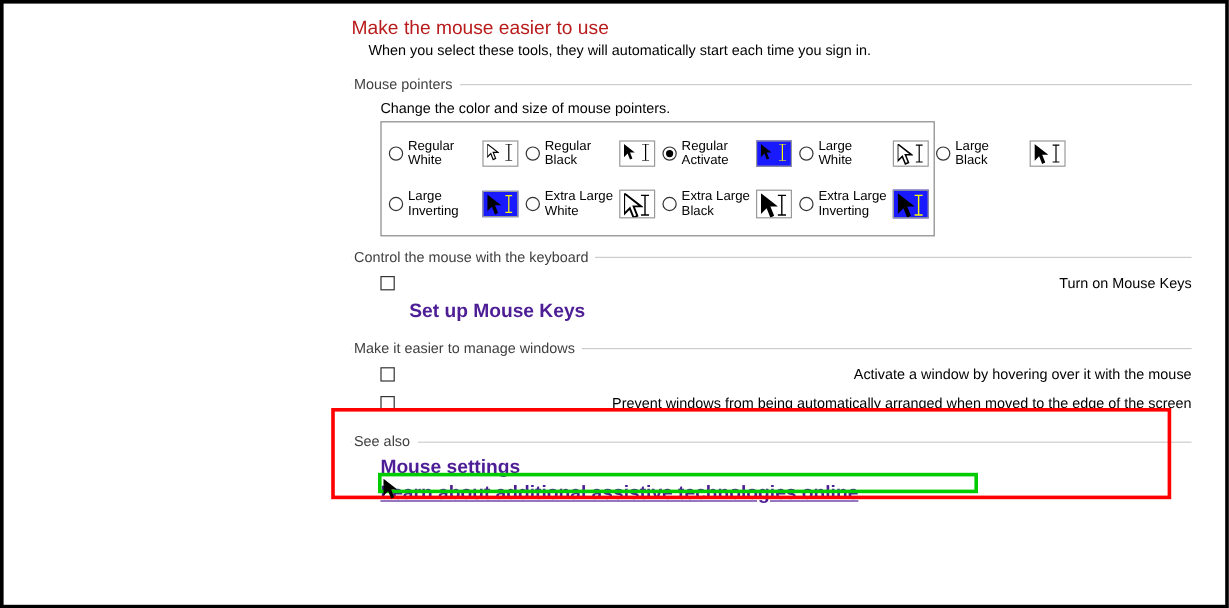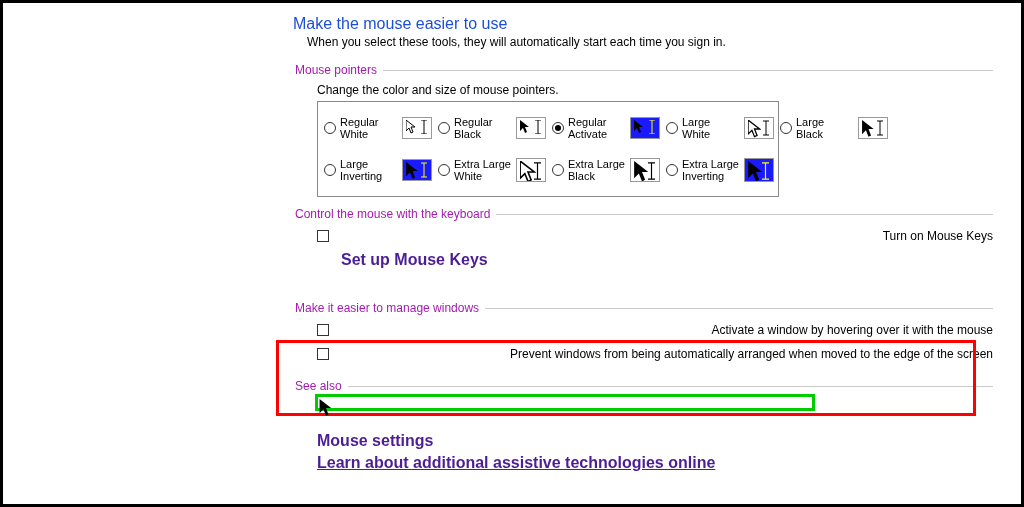--- a/index.html
+++ b/index.html
@@ -16,39 +16,39 @@
     width: 1024px;
     height: 507px;
     padding: 12px 18px 12px 18px;
     position: relative;
   }
   .content {
     margin-left: 272px;
     width: 700px;
   }
   h1.page-title {
-    color: #1d4ed8;
+    color: #b91c1c;
     font-weight: 400;
     font-size: 16px;
     margin: 0 0 2px 0;
   }
   .subtitle {
     font-size: 12px;
     margin: 0 0 14px 14px;
   }
   fieldset.section {
     border: none;
     border-top: 1px solid #ccc;
     margin: 0 0 10px 0;
     padding: 4px 0 0 0;
   }
   fieldset.section > legend {
     font-size: 12px;
     padding-right: 6px;
-    color: #a21caf;
+    color: #404040;
   }
   .indent { margin-left: 24px; }
   .desc { font-size: 12px; margin: 2px 0 4px 0; }
 
   
   .pointer-grid {
     border: 1px solid #888;
     padding: 6px 6px;
     display: grid;
     grid-template-columns: repeat(5, 1fr);
@@ -287,37 +287,37 @@
         <div class="check-row">
           <span class="checkbox"></span>
           <span>Turn on Mouse Keys</span>
         </div>
         <div class="indent" style="margin-top:8px;">
           <span class="link nou">Set up Mouse Keys</span>
         </div>
       </div>
     </fieldset>
 
-    <fieldset class="section" style="margin-top:32px;">
+    <fieldset class="section" style="margin-top:14px;">
       <legend>Make it easier to manage windows</legend>
       <div class="indent">
         <div class="check-row">
           <span class="checkbox"></span>
           <span>Activate a window by hovering over it with the mouse</span>
         </div>
         <div class="check-row" style="margin-top:10px;">
           <span class="checkbox"></span>
           <span>Prevent windows from being automatically arranged when moved to the edge of the screen</span>
         </div>
       </div>
     </fieldset>
 
     <fieldset class="section" style="margin-top:14px;">
       <legend>See also</legend>
-      <div class="indent" style="padding-top:2px;margin-top:33px;">
+      <div class="indent" style="padding-top:2px;">
         <div><span class="link nou">Mouse settings</span></div>
         <div style="margin-top:4px;"><span class="link">Learn about additional assistive technologies online</span></div>
       </div>
     </fieldset>
 
   </div>
 
   <div class="red-box" style="left:273px; top:337px; width:700px; height:76px;"></div>
   <div class="green-box" style="left:312px; top:391px; width:500px; height:17px;"></div>
   <svg class="annotation-cursor" style="left:316px; top:396px;" width="14" height="18" viewBox="0 0 10 14">

